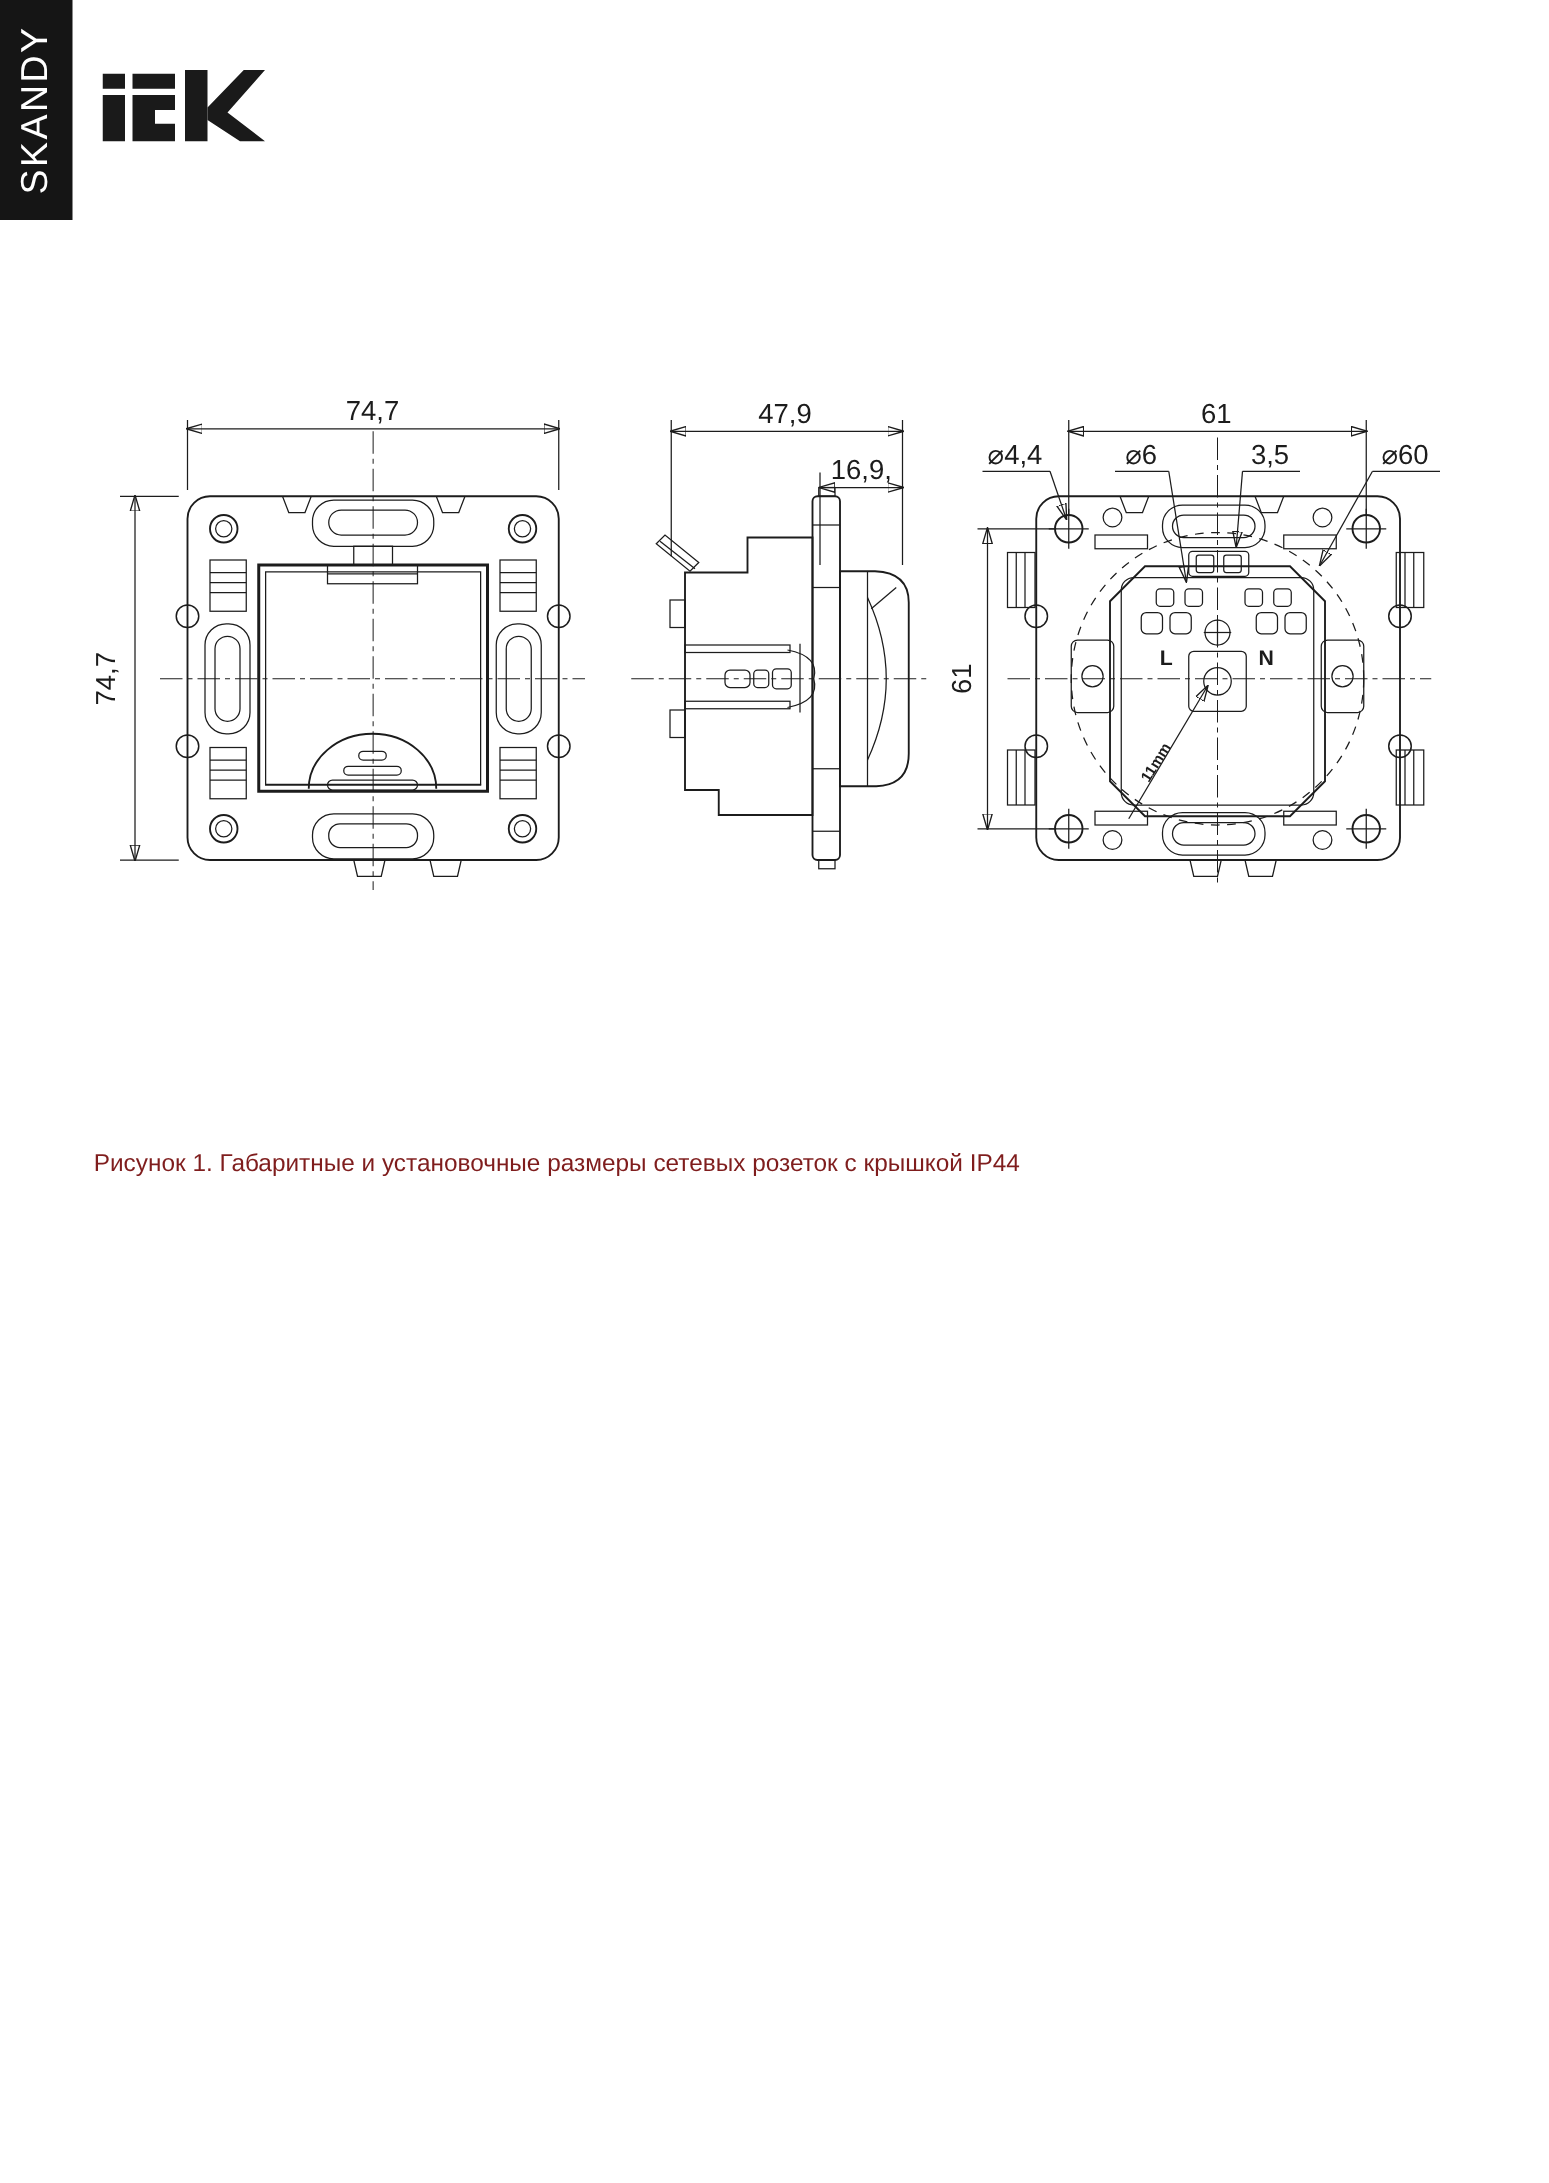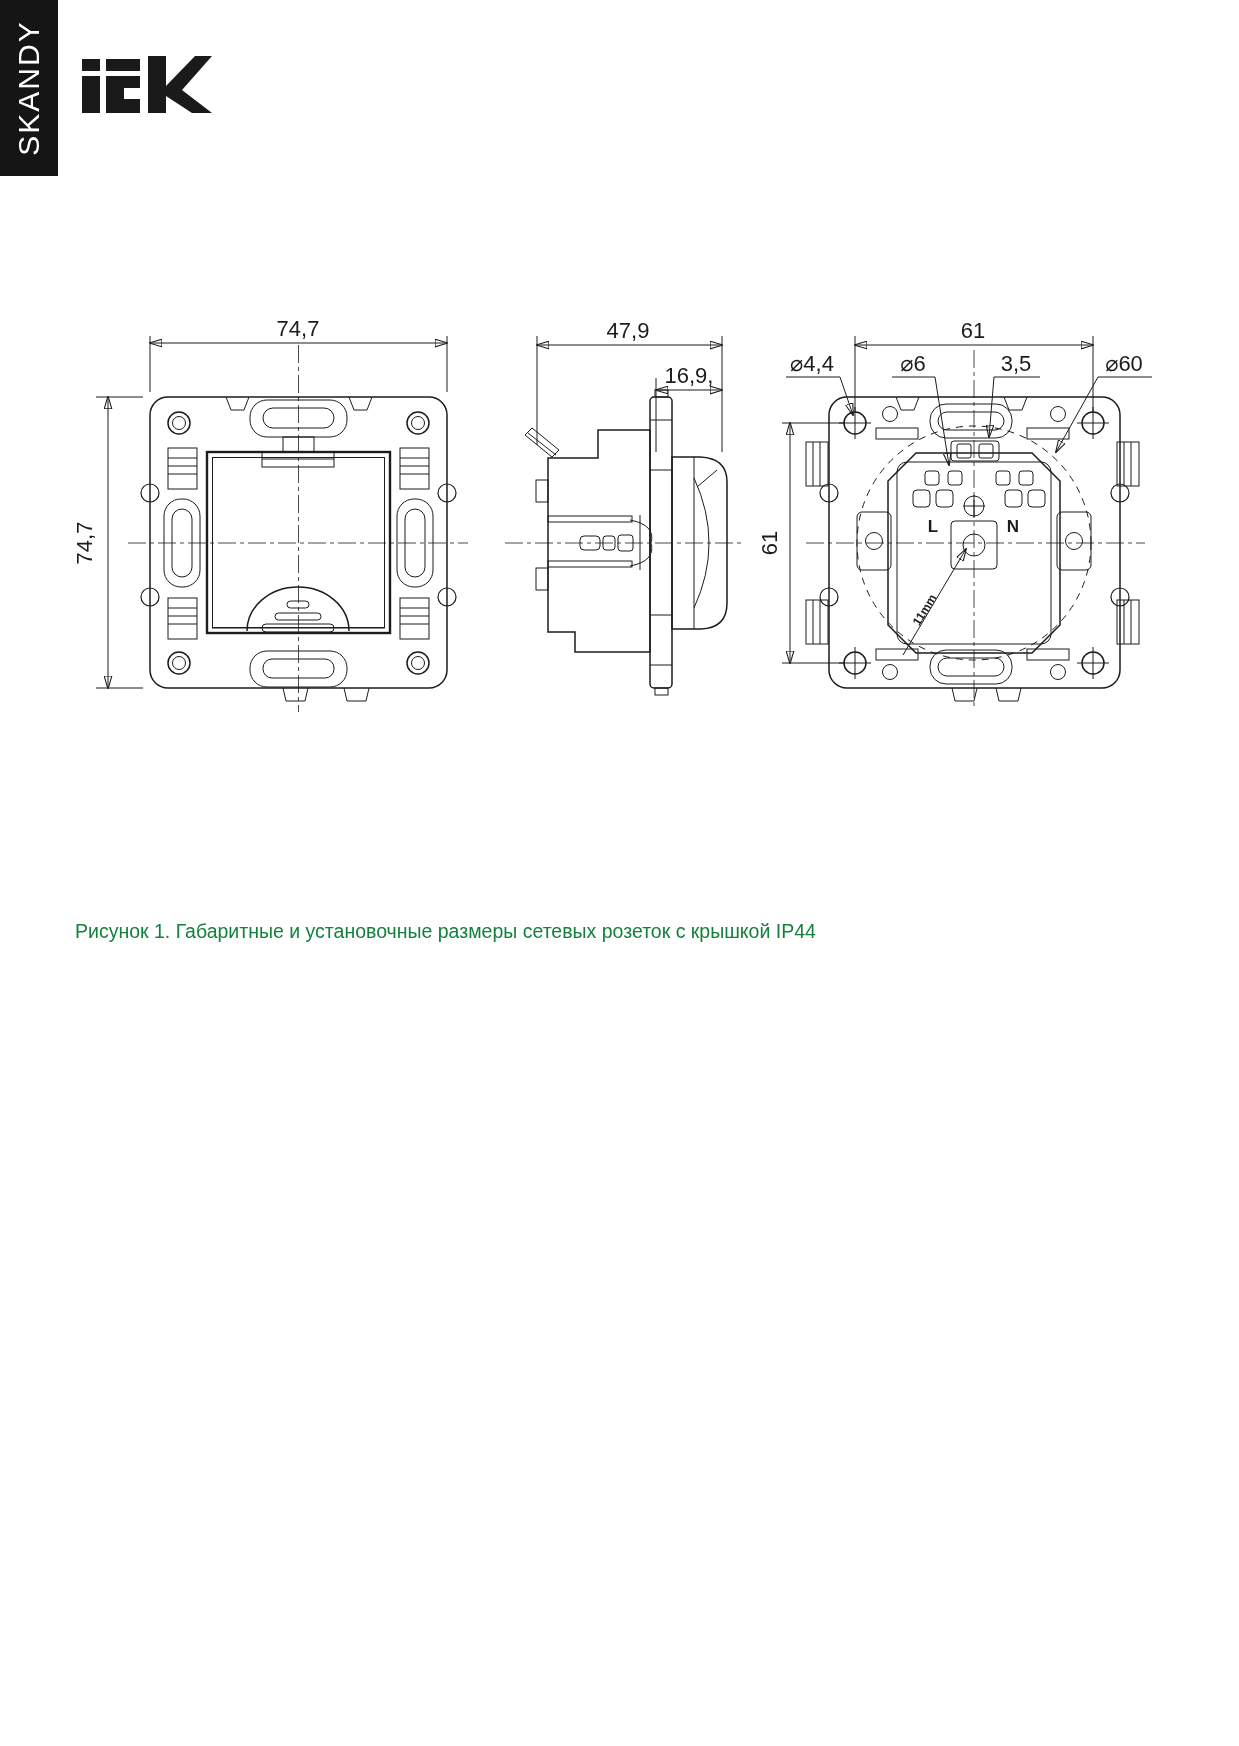--- a/index.html
+++ b/index.html
@@ -4,21 +4,21 @@
 <style>
   html,body{margin:0;padding:0;}
   body{background:#e8e8e8;font-family:"Liberation Sans",sans-serif;}
   .page{position:relative;width:1239px;height:1746px;background:#ffffff;margin:0 auto;overflow:hidden;}
   .sidebar{position:absolute;left:0;top:0;width:58px;height:176px;background:#151515;
            display:flex;align-items:center;justify-content:center;}
   .sidebar .label{transform:rotate(-90deg);color:#ffffff;font-size:30px;font-weight:300;
            letter-spacing:2px;white-space:nowrap;font-family:"Liberation Sans",sans-serif;}
   .logo{position:absolute;left:82px;top:56px;width:130px;height:60px;}
   .drawing{position:absolute;left:0;top:0;width:1239px;height:1746px;}
-  .caption{position:absolute;left:75px;top:920px;width:780px;font-size:19.5px;color:#15803d;
+  .caption{position:absolute;left:75px;top:920px;width:780px;font-size:19.5px;color:#7f1d1d;
            font-family:"Liberation Sans",sans-serif;}
   
   .st path,.st rect,.st circle,.st line,.st polygon,.st polyline{stroke:#1c1c1c;fill:none;}
   .sw24{stroke-width:2.4;}
   .sw15{stroke-width:1.5;}
   .sw1{stroke-width:1;}
   .bite{fill:#ffffff;stroke:#1c1c1c;stroke-width:1.2;}
   .dark{fill:#1c1c1c;stroke:none;}
   .cl{stroke:#1c1c1c;stroke-width:0.8;fill:none;stroke-dasharray:18 4 4 4;}
   .dim{stroke:#1c1c1c;stroke-width:1;fill:none;}

